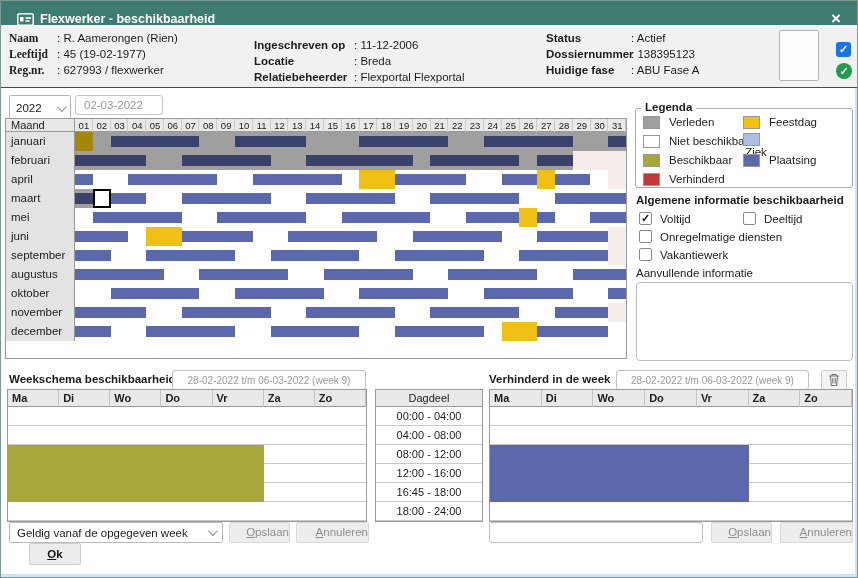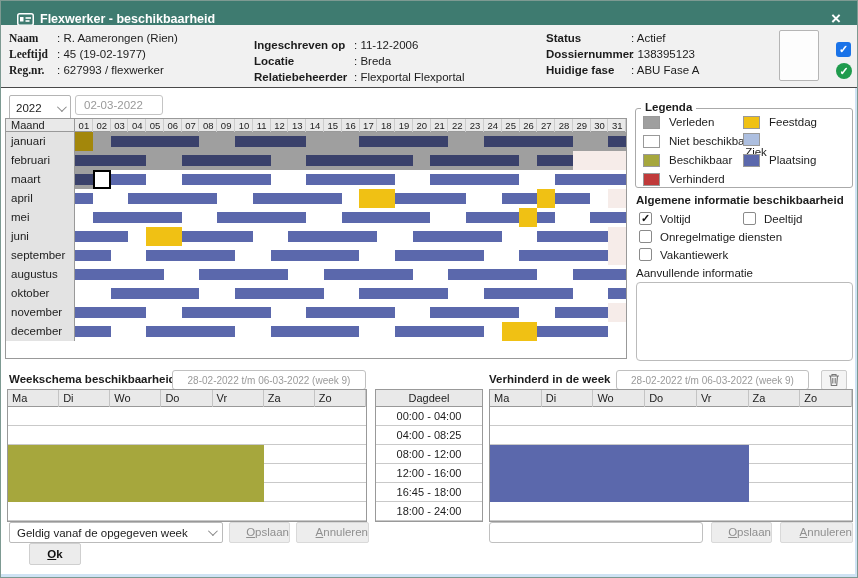--- a/index.html
+++ b/index.html
@@ -66,22 +66,22 @@
   .aanv-box{position:absolute;left:635px;top:281px;width:217px;height:79px;border:1px solid #bbb;
     border-radius:4px;background:#fff;}
   
   .seclabel{position:absolute;font-weight:bold;}
   .range-inp{position:absolute;height:20px;border:1px solid #c0c0c0;border-radius:3px;background:#fff;
     color:#9a9a9a;font-size:10px;display:flex;align-items:center;justify-content:center;}
   .trashbtn{position:absolute;left:820px;top:369px;width:26px;height:20px;border:1px solid #ccc;
     border-radius:2px;background:#f4f4f4;display:flex;align-items:center;justify-content:center;}
   .wgrid{position:absolute;top:388px;border:1px solid #999;background:#fff;}
   .wg-head{display:flex;height:17px;background:#e9e9e9;box-shadow:inset 0 -1px 0 #999;font-size:11px;}
-  .wg-h{flex:1;padding-left:4px;line-height:17px;box-shadow:inset -1px 0 0 #c4c4c4;}
-  .wg-h.bold{font-weight:normal;}
+  .wg-h{flex:1;padding-left:4px;line-height:17px;box-shadow:inset -1px 0 0 #c4c4c4;font-weight:bold;}
+  .wg-h.bold{font-weight:bold;}
   .wg-row{position:relative;height:19px;box-shadow:inset 0 -1px 0 #c9c9c9;}
   .wg-fill{position:absolute;left:0;top:0;bottom:0;}
   .dagdeel{position:absolute;left:374px;top:388px;width:108px;border:1px solid #999;background:#fff;}
   .dd-head{height:17px;background:#e9e9e9;box-shadow:inset 0 -1px 0 #999;text-align:center;
     line-height:17px;font-size:11px;}
   .dd-row{height:19px;line-height:19px;text-align:center;box-shadow:inset 0 -1px 0 #c9c9c9;font-size:11px;}
   
   .dropdown{position:absolute;left:8px;top:521px;width:214px;height:21px;border:1px solid #bbb;
     border-radius:2px;background:#fff;display:flex;align-items:center;padding:0 7px;}
   .dropdown .chev{margin-left:auto;width:7px;height:7px;border-right:1.5px solid #888;
@@ -223,47 +223,47 @@
             <div class="seg" style="left: 0%; width: 90.3226%; background: rgb(159, 159, 159);"></div>
             <div class="seg" style="left: 90.3226%; width: 9.67742%; background: rgb(246, 236, 233);"></div>
             <div class="bar" style="left: 0%; width: 12.9032%; background: rgb(58, 65, 107);"></div>
             <div class="bar" style="left: 19.3548%; width: 16.129%; background: rgb(58, 65, 107);"></div>
             <div class="bar" style="left: 41.9355%; width: 19.3548%; background: rgb(58, 65, 107);"></div>
             <div class="bar" style="left: 64.5161%; width: 16.129%; background: rgb(58, 65, 107);"></div>
             <div class="bar" style="left: 83.871%; width: 6.45161%; background: rgb(58, 65, 107);"></div>
           </div>
         </div>
         <div class="cal-row">
-          <div class="ml">maart</div>
-          <div class="strip">
-            <div class="seg" style="left: 0%; width: 3.22581%; background: rgb(159, 159, 159);"></div>
-            <div class="bar" style="left: 0%; width: 3.22581%; background: rgb(58, 65, 107);"></div>
-            <div class="bar" style="left: 6.45161%; width: 6.45161%; background: rgb(91, 104, 172);"></div>
-            <div class="bar" style="left: 19.3548%; width: 16.129%; background: rgb(91, 104, 172);"></div>
-            <div class="bar" style="left: 41.9355%; width: 16.129%; background: rgb(91, 104, 172);"></div>
-            <div class="bar" style="left: 64.5161%; width: 16.129%; background: rgb(91, 104, 172);"></div>
-            <div class="bar" style="left: 87.0968%; width: 12.9032%; background: rgb(91, 104, 172);"></div>
-            <div class="today" style="left: 3.22581%; width: 3.22581%;"></div>
-          </div>
-        </div>
-        <div class="cal-row">
           <div class="ml">april</div>
           <div class="strip">
             <div class="seg" style="left: 96.7742%; width: 3.22581%; background: rgb(246, 236, 233);"></div>
             <div class="seg" style="left: 51.6129%; width: 6.45161%; background: rgb(240, 193, 20);"></div>
             <div class="seg" style="left: 83.871%; width: 3.22581%; background: rgb(240, 193, 20);"></div>
             <div class="bar" style="left: 0%; width: 3.22581%; background: rgb(91, 104, 172);"></div>
             <div class="bar" style="left: 9.67742%; width: 16.129%; background: rgb(91, 104, 172);"></div>
             <div class="bar" style="left: 32.2581%; width: 16.129%; background: rgb(91, 104, 172);"></div>
             <div class="bar" style="left: 58.0645%; width: 12.9032%; background: rgb(91, 104, 172);"></div>
             <div class="bar" style="left: 77.4194%; width: 6.45161%; background: rgb(91, 104, 172);"></div>
             <div class="bar" style="left: 87.0968%; width: 6.45161%; background: rgb(91, 104, 172);"></div>
           </div>
         </div>
         <div class="cal-row">
+          <div class="ml">maart</div>
+          <div class="strip">
+            <div class="seg" style="left: 0%; width: 3.22581%; background: rgb(159, 159, 159);"></div>
+            <div class="bar" style="left: 0%; width: 3.22581%; background: rgb(58, 65, 107);"></div>
+            <div class="bar" style="left: 6.45161%; width: 6.45161%; background: rgb(91, 104, 172);"></div>
+            <div class="bar" style="left: 19.3548%; width: 16.129%; background: rgb(91, 104, 172);"></div>
+            <div class="bar" style="left: 41.9355%; width: 16.129%; background: rgb(91, 104, 172);"></div>
+            <div class="bar" style="left: 64.5161%; width: 16.129%; background: rgb(91, 104, 172);"></div>
+            <div class="bar" style="left: 87.0968%; width: 12.9032%; background: rgb(91, 104, 172);"></div>
+            <div class="today" style="left: 3.22581%; width: 3.22581%;"></div>
+          </div>
+        </div>
+        <div class="cal-row">
           <div class="ml">mei</div>
           <div class="strip">
             <div class="seg" style="left: 80.6452%; width: 3.22581%; background: rgb(240, 193, 20);"></div>
             <div class="bar" style="left: 3.22581%; width: 16.129%; background: rgb(91, 104, 172);"></div>
             <div class="bar" style="left: 25.8065%; width: 16.129%; background: rgb(91, 104, 172);"></div>
             <div class="bar" style="left: 48.3871%; width: 16.129%; background: rgb(91, 104, 172);"></div>
             <div class="bar" style="left: 70.9677%; width: 9.67742%; background: rgb(91, 104, 172);"></div>
             <div class="bar" style="left: 83.871%; width: 3.22581%; background: rgb(91, 104, 172);"></div>
             <div class="bar" style="left: 93.5484%; width: 6.45161%; background: rgb(91, 104, 172);"></div>
           </div>
@@ -416,21 +416,21 @@
       <div class="wg-row">
         <div class="wg-fill" style="width: 71.4286%; background: rgb(166, 167, 61);"></div>
       </div>
       <div class="wg-row"></div>
     </div>
 
   <div class="dagdeel">
     <div class="dd-head">Dagdeel</div>
     <div id="dd-rows">
         <div class="dd-row">00:00  -  04:00</div>
-        <div class="dd-row">04:00  -  08:25</div>
+        <div class="dd-row">04:00  -  08:00</div>
         <div class="dd-row">08:00  -  12:00</div>
         <div class="dd-row">12:00  -  16:00</div>
         <div class="dd-row">16:45  -  18:00</div>
         <div class="dd-row">18:00  -  24:00</div>
       </div>
   </div>
 
   <div class="seclabel" style="left:488px;top:372px;">Verhinderd in de week</div>
   <div class="range-inp" style="left:615px;top:369px;width:193px;">
     <span>28-02-2022 t/m 06-03-2022 (week 9)</span>

